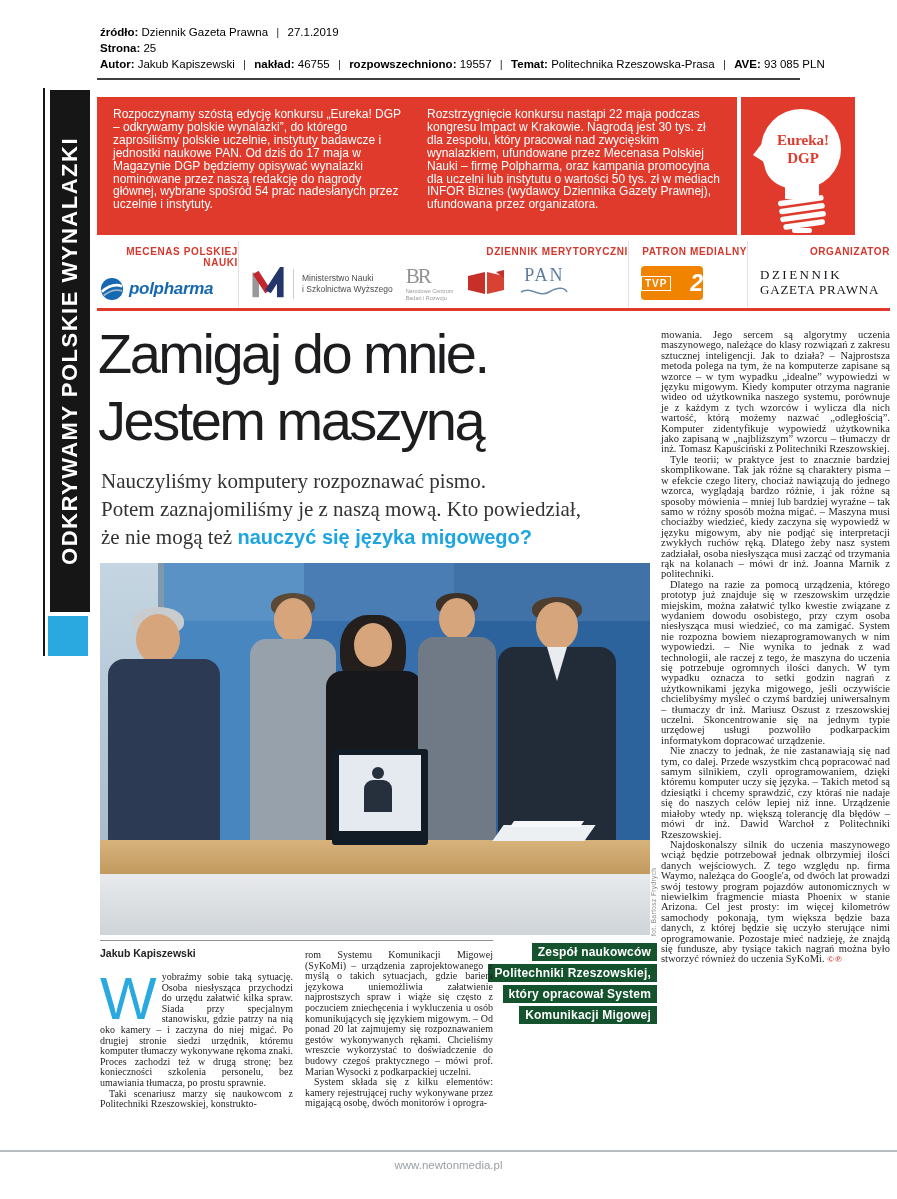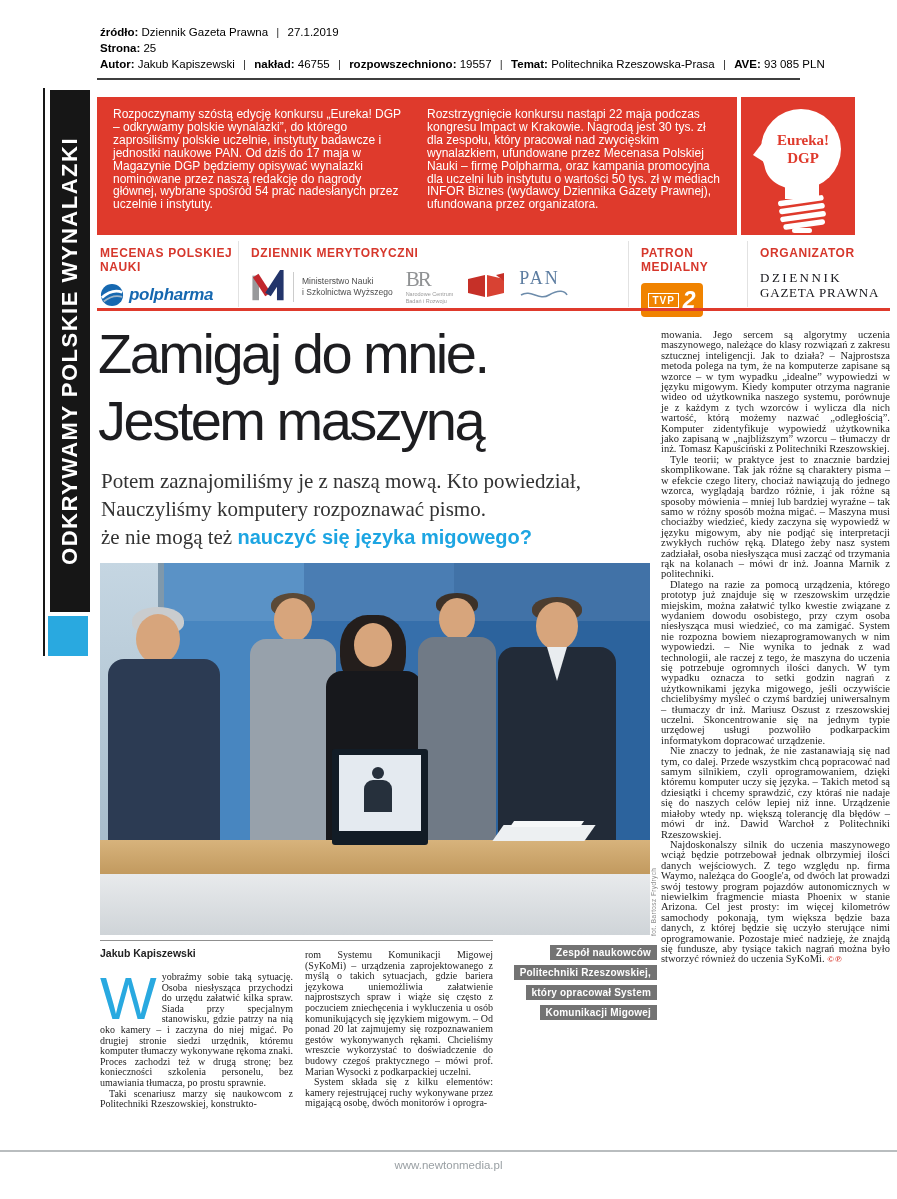--- a/index.html
+++ b/index.html
@@ -29,33 +29,33 @@
   .eureka text{font-family:"Liberation Serif",serif;font-weight:bold;}
 
   
   .partners{position:absolute;left:97px;top:241px;width:793px;height:66px;display:flex;}
   .psec{box-sizing:border-box;padding:5px 0 0 12px;}
   .psec.bordered{border-left:1px solid #e2e2e2;}
   .psec-mecenas{width:141px;padding-left:3px;}
   .psec-partnerzy{width:390px;}
   .psec-patron{width:119px;}
   .psec-organizator{width:143px;}
-  .plabel{font-size:12px;font-weight:bold;color:#d6372c;letter-spacing:0.6px;}
+  .plabel{font-size:10px;font-weight:bold;color:#d6372c;letter-spacing:0.6px;text-align:right;}
   .plogos{display:flex;align-items:center;gap:13px;margin-top:9px;}
   .polpharma{display:flex;align-items:center;gap:5px;}
   .polpharma-text{font-style:italic;font-weight:bold;font-size:17px;color:#1668b0;letter-spacing:-0.3px;}
   .ministry{display:flex;align-items:center;gap:8px;}
   .ministry-div{width:1px;height:30px;background:#ccc;}
   .ministry-text{font-size:8.5px;color:#4c4c4c;line-height:1.3;}
   .ncbr{}
   .ncbr-letters{font-family:"Liberation Serif",serif;font-size:21px;color:#909294;letter-spacing:-2px;line-height:1;}
   .ncbr-cap{font-size:5.5px;color:#9a9a9a;line-height:1.2;margin-top:1px;}
-  .pan-text{font-family:"Liberation Serif",serif;font-size:18px;color:#5d7da1;letter-spacing:2px;line-height:1;}
+  .pan-text{font-family:"Liberation Serif",serif;font-size:18px;color:#5d7da1;letter-spacing:2px;line-height:1;text-align:center;}
   .tvp{width:62px;height:34px;background:#f08300;border-radius:4px;display:flex;align-items:center;
-       justify-content:center;gap:4px;}
+       justify-content:space-between;gap:4px;}
   .tvp-letters{color:#fff;font-weight:bold;font-size:10px;border:1px solid #fff;padding:1px 3px;letter-spacing:1px;}
   .tvp-number{color:#fff;font-weight:bold;font-size:23px;font-style:italic;}
   .dgp{font-family:"Liberation Serif",serif;color:#15151a;text-align:left;line-height:1.15;margin-top:11px;width:130px;}
   .dgp-l1{font-size:13px;letter-spacing:2.5px;}
   .dgp-l2{font-size:13px;letter-spacing:0.8px;}
   .red-rule{position:absolute;left:97px;top:308px;width:793px;height:3px;background:#df3a2c;}
 
   
   .headline{position:absolute;left:98px;top:320px;width:570px;font-weight:normal;font-size:56px;
             line-height:67px;letter-spacing:-2.5px;color:#1d1d20;}
@@ -107,22 +107,22 @@
   .ph-av-head{left:272px;top:204px;width:12px;height:12px;border-radius:50%;background:#26303c;}
   .ph-av-body{left:264px;top:217px;width:28px;height:32px;border-radius:9px 9px 0 0;background:#26303c;}
   .ph-papers{left:398px;top:262px;width:92px;height:16px;background:#edf0f2;transform:skewX(-35deg);}
   .ph-papers2{left:412px;top:258px;width:70px;height:6px;background:#f6f8f9;transform:skewX(-35deg);}
   .photo-credit{position:absolute;left:650px;top:850px;height:86px;writing-mode:vertical-rl;
                 transform:rotate(180deg);font-size:6.5px;color:#8a8a8a;letter-spacing:0.4px;}
 
   
   .caption{position:absolute;right:240px;top:942px;width:230px;}
   .caption-line{text-align:right;}
-  .caption-line span{display:inline-block;background:#737373;color:#fff;font-weight:bold;
-                     font-size:10px;letter-spacing:0.2px;padding:2px 6px 2px;margin-bottom:2px;}
+  .caption-line span{display:inline-block;background:#14532d;color:#fff;font-weight:bold;
+                     font-size:12px;letter-spacing:0.2px;padding:2px 6px 2px;margin-bottom:2px;}
 
   
   .byline-rule{position:absolute;left:100px;top:940px;width:393px;height:1px;background:#8f8f8f;}
   .byline{position:absolute;left:100px;top:947px;font-size:10.5px;font-weight:bold;color:#222;}
   .bodycol{position:absolute;font-family:"Liberation Serif",serif;font-size:10px;line-height:10.6px;
            text-align:justify;color:#1d1d1d;}
   .col1{left:100px;top:972px;width:193px;height:172px;}
   .col2{left:305px;top:950px;width:188px;height:196px;}
   .rcol{left:661px;top:330px;width:229px;height:802px;font-size:10.5px;line-height:10.4px;}
   .bodycol p{margin:0;}
@@ -266,22 +266,22 @@
     </div>
   </div>
   <div class="red-rule"></div>
 
   <div class="headline">
     <div>Zamigaj do mnie.</div>
     <div>Jestem maszyną</div>
   </div>
 
   <div class="standfirst">
+    <div>Nauczyliśmy komputery rozpoznawać pismo.</div>
     <div>Potem zaznajomiliśmy je z naszą mową. Kto powiedział,</div>
-    <div>Nauczyliśmy komputery rozpoznawać pismo.</div>
     <div><span>że nie mogą też </span><span class="hl">nauczyć się języka migowego?</span></div>
   </div>
 
   <div class="photo">
     <div class="ph-door"></div>
     <div class="ph-door-frame"></div>
     <div class="ph-p1"></div>
     <div class="ph-p2"></div>
     <div class="ph-p3"></div>
     <div class="ph-glow"></div>

